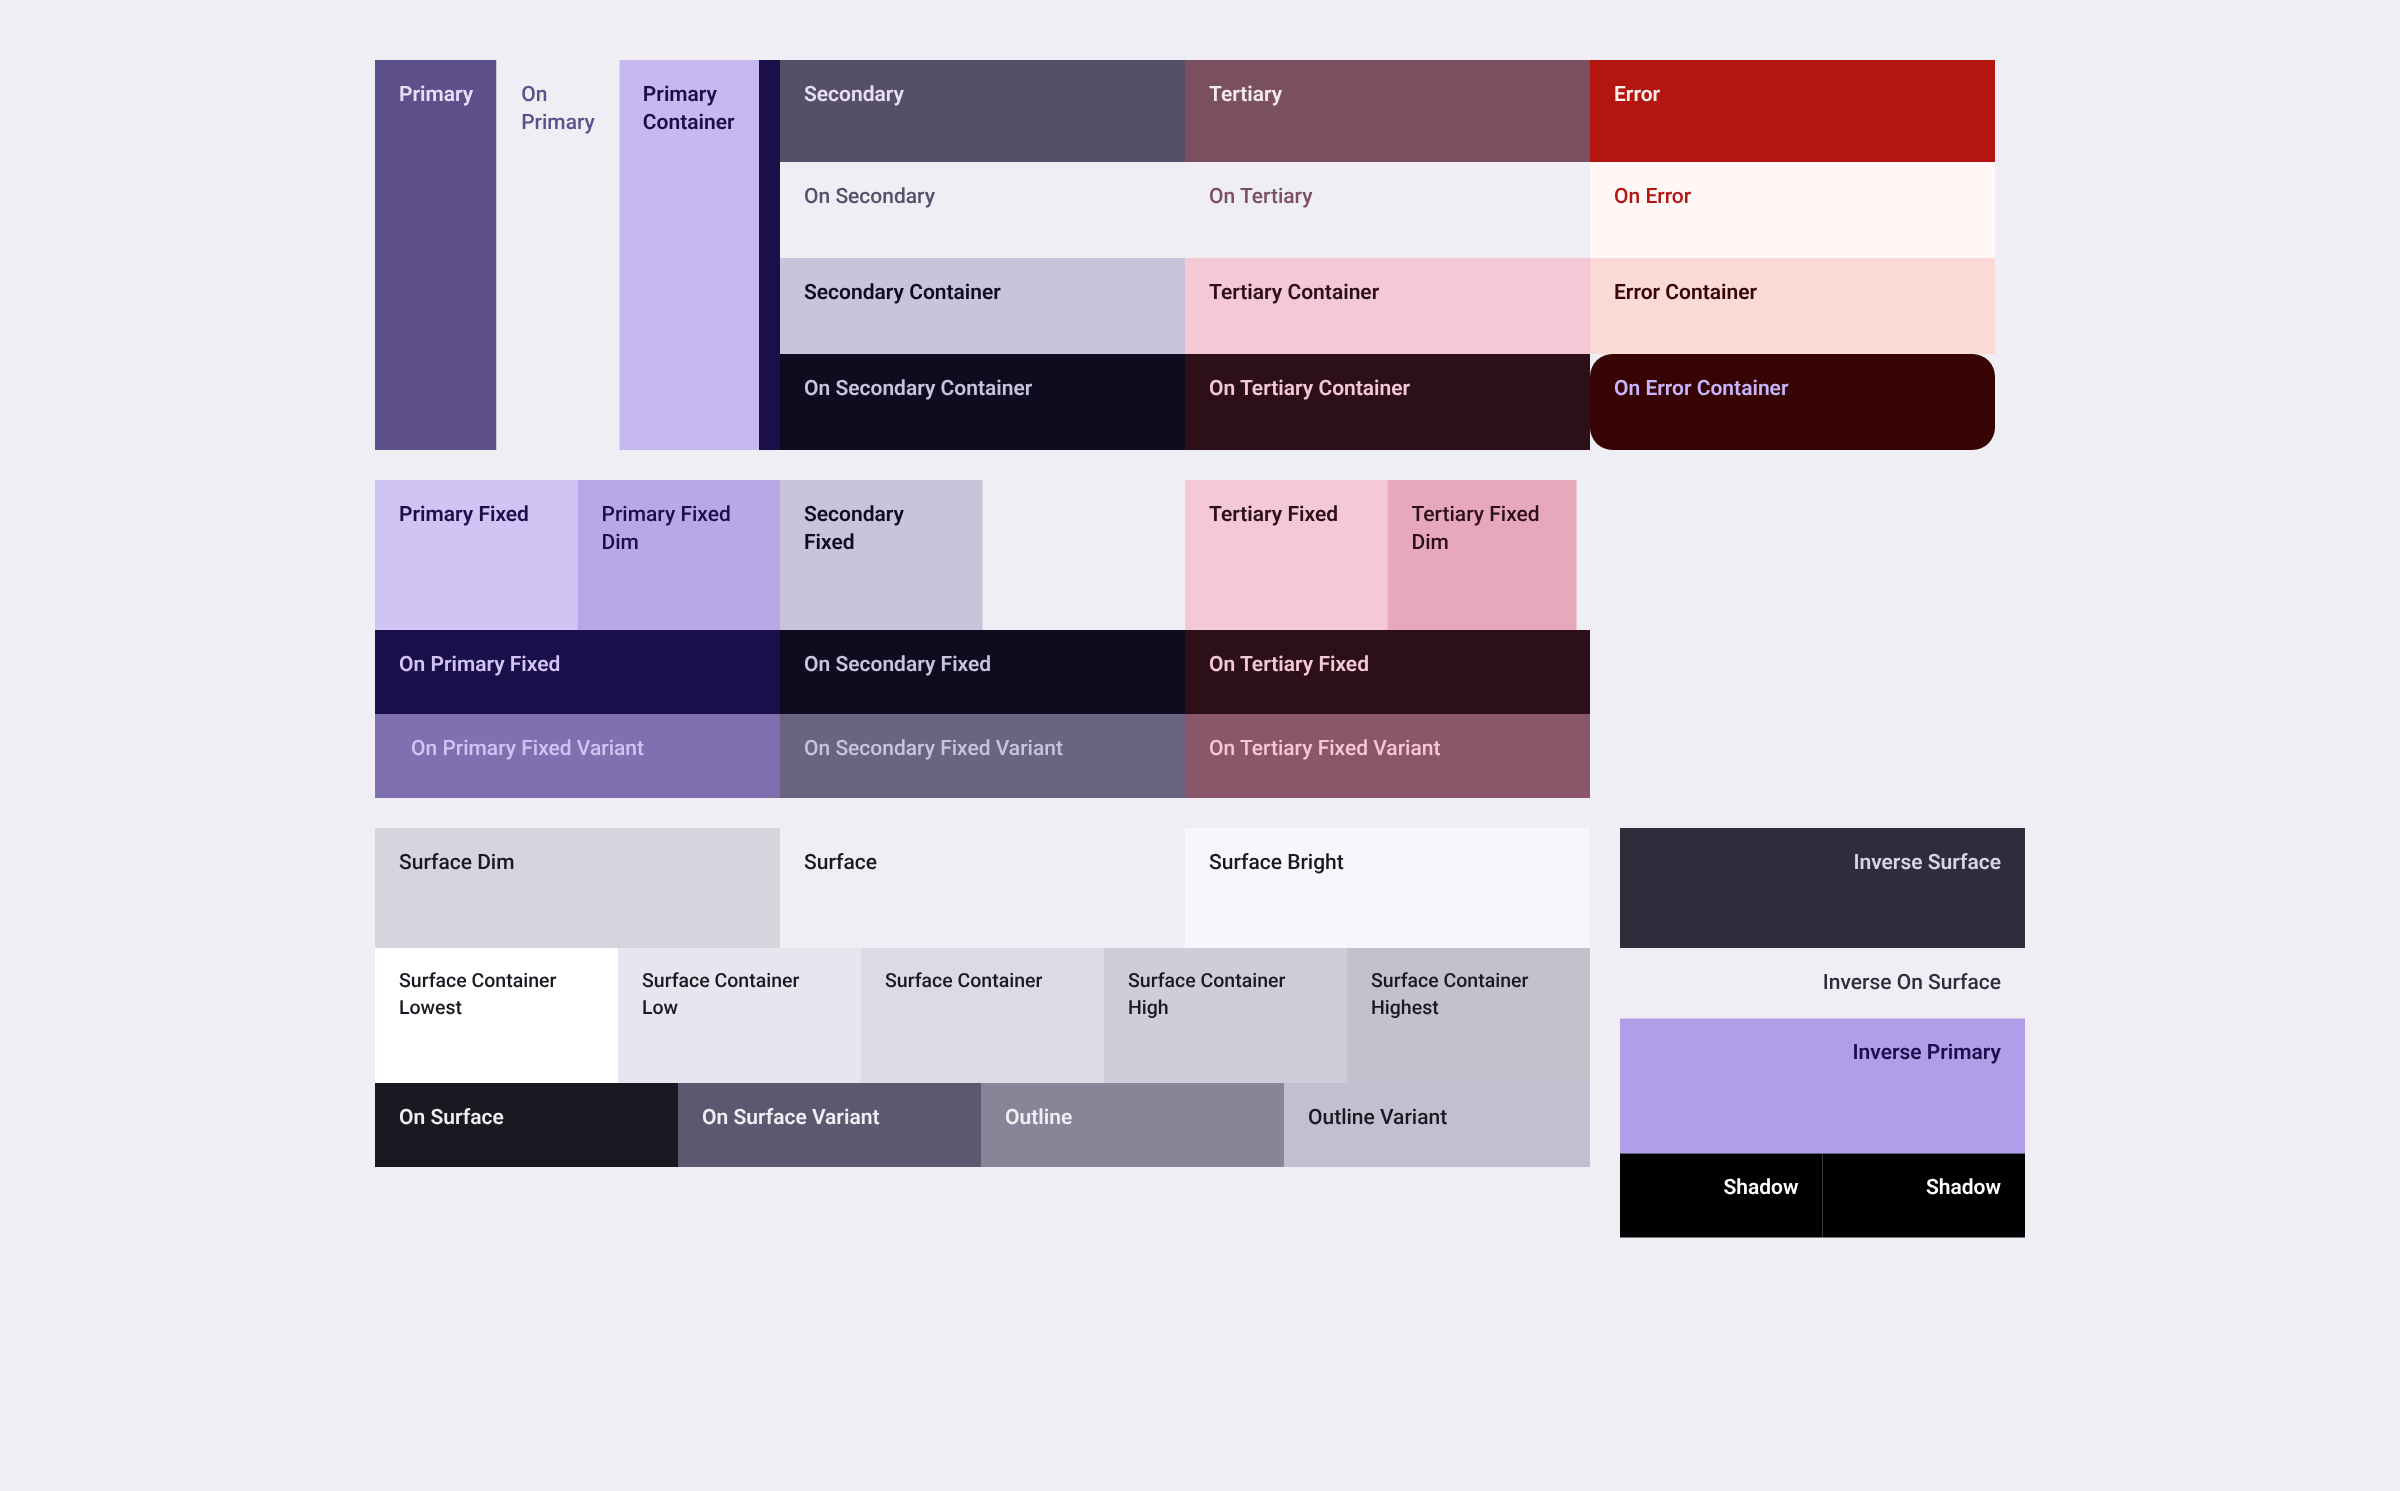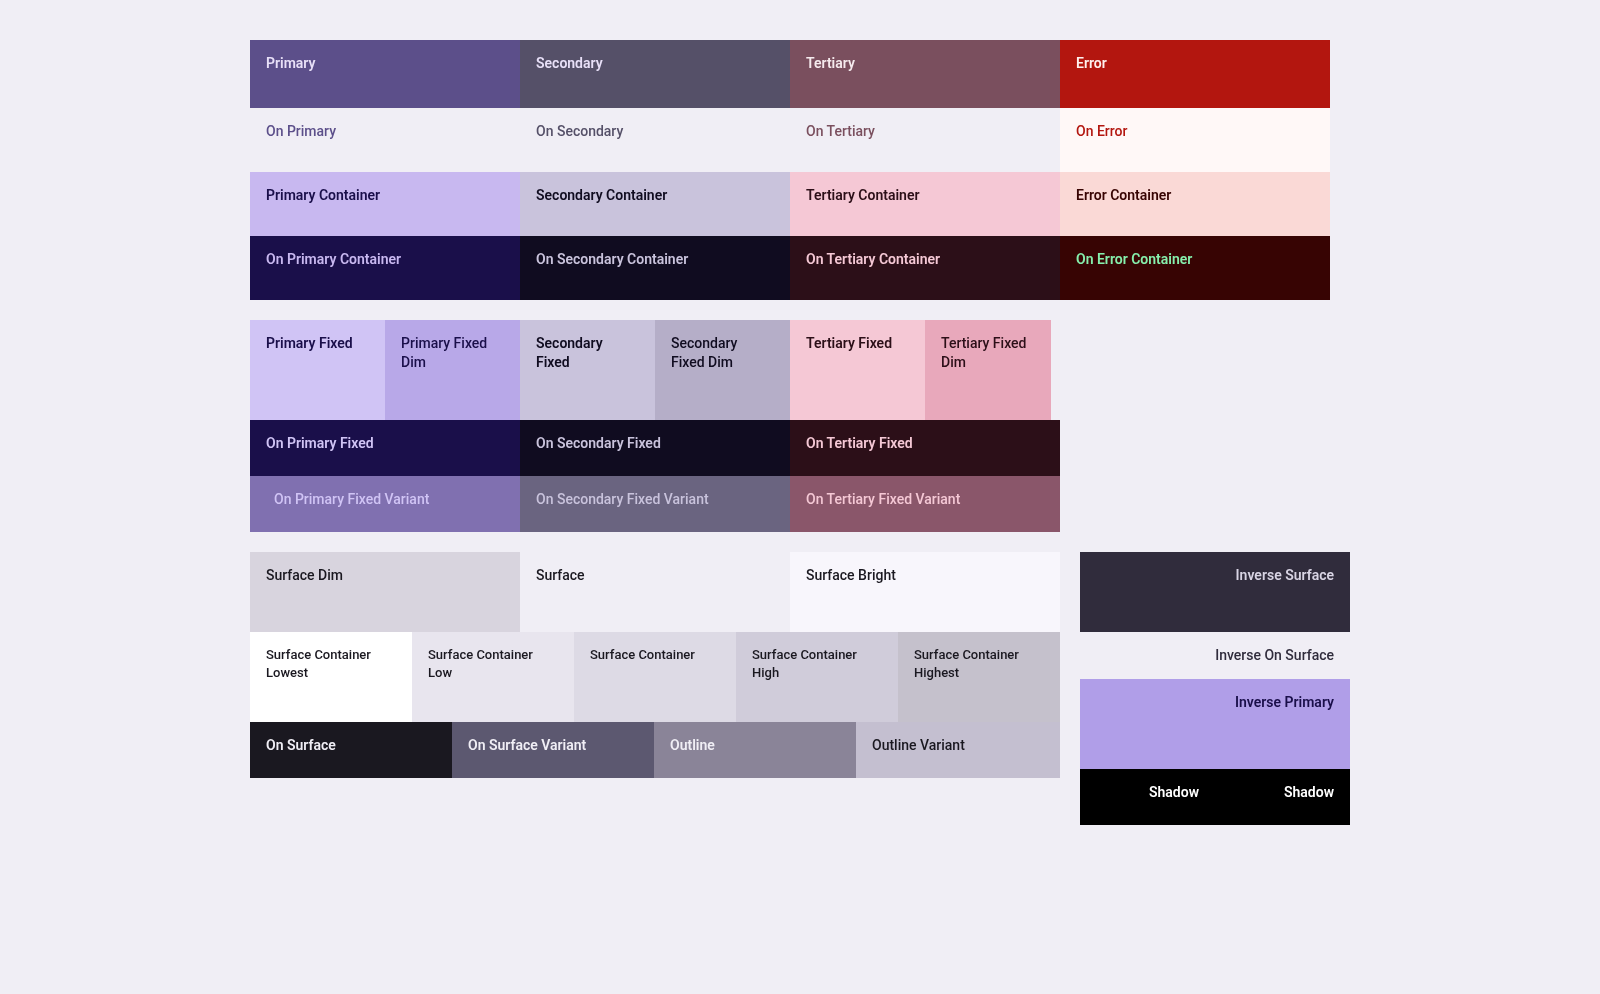--- a/index.html
+++ b/index.html
@@ -22,21 +22,21 @@
       line-height: 1.35;
     }
   </style>
 </head>
 <body>
 
 <div class="main-container">
 
   <div style="display:grid; grid-template-columns: 270px 270px 270px 270px; gap:0; margin-bottom:20px;">
 
-    <div style="display:flex; flex-direction:column;">
+    <div style="display:flex; flex-direction:row;">
       <div class="swatch" style="background:#5c4f8a; color:#e8e0f8; min-height:68px; font-size:14px; font-weight:600;">Primary</div>
       <div class="swatch" style="background:#f0eef5; color:#5c4f8a; min-height:64px; font-size:14px;">On Primary</div>
       <div class="swatch" style="background:#c8b8f0; color:#1a0f4a; min-height:64px; font-size:14px; font-weight:600;">Primary Container</div>
       <div class="swatch" style="background:#1a0f4a; color:#c8b8f0; min-height:64px; font-size:14px; font-weight:600;">On Primary Container</div>
     </div>
 
     <div style="display:flex; flex-direction:column;">
       <div class="swatch" style="background:#555068; color:#e8e0f8; min-height:68px; font-size:14px; font-weight:600;">Secondary</div>
       <div class="swatch" style="background:#f0eef5; color:#555068; min-height:64px; font-size:14px;">On Secondary</div>
       <div class="swatch" style="background:#c9c3dc; color:#100c20; min-height:64px; font-size:14px; font-weight:600;">Secondary Container</div>
@@ -47,39 +47,38 @@
       <div class="swatch" style="background:#7a4f5e; color:#f5eaed; min-height:68px; font-size:14px; font-weight:600;">Tertiary</div>
       <div class="swatch" style="background:#f0eef5; color:#7a4f5e; min-height:64px; font-size:14px;">On Tertiary</div>
       <div class="swatch" style="background:#f5c8d5; color:#2c0f18; min-height:64px; font-size:14px; font-weight:600;">Tertiary Container</div>
       <div class="swatch" style="background:#2c0f18; color:#f5c8d5; min-height:64px; font-size:14px; font-weight:600;">On Tertiary Container</div>
     </div>
 
     <div style="display:flex; flex-direction:column;">
       <div class="swatch" style="background:#b3160f; color:#fff0ee; min-height:68px; font-size:14px; font-weight:600;">Error</div>
       <div class="swatch" style="background:#fff8f7; color:#b3160f; min-height:64px; font-size:14px;">On Error</div>
       <div class="swatch" style="background:#fad9d6; color:#370403; min-height:64px; font-size:14px; font-weight:600;">Error Container</div>
-      <div class="swatch" style="background:#370403; color:#86efac; min-height:64px; font-size:14px; font-weight:600;">On Error Container</div>
+      <div class="swatch" style="background:#370403; color:#c4b5fd; min-height:64px; font-size:14px; font-weight:600;border-radius:15px;">On Error Container</div>
     </div>
   </div>
 
   <div style="display:flex; gap:0; margin-bottom:20px;">
 
     <div style="width:270px; display:flex; flex-direction:column;">
       <div style="display:flex;">
         <div class="swatch" style="background:#d0c4f5; color:#1a0f4a; width:135px; min-height:100px; font-size:14px; font-weight:600;">Primary Fixed</div>
         <div class="swatch" style="background:#b8a8e8; color:#1a0f4a; width:135px; min-height:100px; font-size:14px; font-weight:500;">Primary Fixed Dim</div>
       </div>
       <div class="swatch" style="background:#1a0f4a; color:#d0c4f5; min-height:56px; font-size:14px; font-weight:600;">On Primary Fixed</div>
       <div class="swatch" style="background:#8070b0; color:#d0c4f5; min-height:56px; font-size:14px; font-weight:500;padding-left:24px;">On Primary Fixed Variant</div>
     </div>
 
     <div style="width:270px; display:flex; flex-direction:column;">
       <div style="display:flex;">
         <div class="swatch" style="background:#c9c3dc; color:#100c20; width:135px; min-height:100px; font-size:14px; font-weight:600;">Secondary Fixed</div>
-        <div class="swatch" style="background:#b5aec8; color:#100c20; width:135px; min-height:100px; font-size:14px; font-weight:500;">Secondary Fixed Dim</div>
       </div>
       <div class="swatch" style="background:#100c20; color:#c9c3dc; min-height:56px; font-size:14px; font-weight:600;">On Secondary Fixed</div>
       <div class="swatch" style="background:#6a6480; color:#c9c3dc; min-height:56px; font-size:14px; font-weight:500;">On Secondary Fixed Variant</div>
     </div>
 
     <div style="width:270px; display:flex; flex-direction:column;">
       <div style="display:flex;">
         <div class="swatch" style="background:#f5c8d5; color:#2c0f18; width:135px; min-height:100px; font-size:14px; font-weight:600;">Tertiary Fixed</div>
         <div class="swatch" style="background:#e8a8bb; color:#2c0f18; width:126px; min-height:100px; font-size:14px; font-weight:500;">Tertiary Fixed Dim</div>
       </div>

